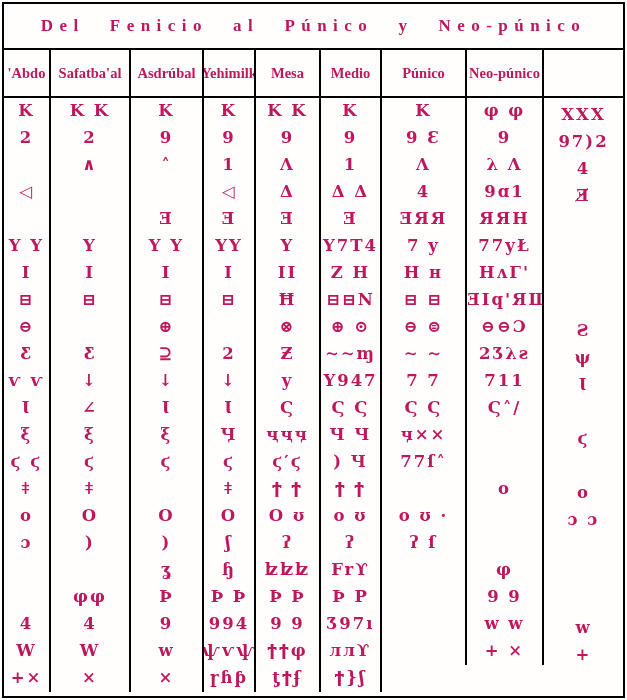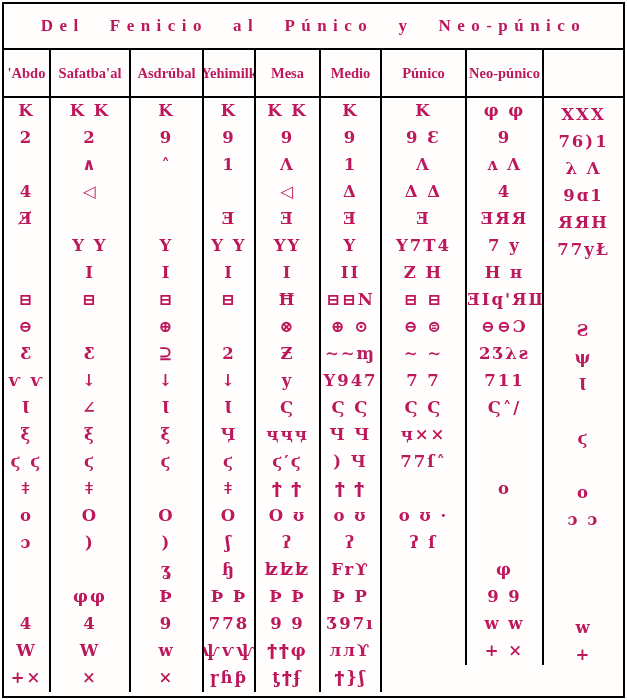--- a/index.html
+++ b/index.html
@@ -66,29 +66,28 @@
       <div class="cell">φ φ</div>
       <div class="cell">XXX</div>
       <div class="cell">2</div>
       <div class="cell">2</div>
       <div class="cell">9</div>
       <div class="cell">9</div>
       <div class="cell">9</div>
       <div class="cell">9</div>
       <div class="cell">9 Ɛ</div>
       <div class="cell">9</div>
-      <div class="cell">76)1</div>
+      <div class="cell">97)2</div>
       <div class="cell"></div>
       <div class="cell">∧</div>
       <div class="cell">˄</div>
       <div class="cell">1</div>
       <div class="cell">Λ</div>
       <div class="cell">1</div>
       <div class="cell">Λ</div>
-      <div class="cell">ᴧ Λ</div>
       <div class="cell">λ Λ</div>
       <div class="cell">4</div>
       <div class="cell">◁</div>
       <div class="cell"></div>
       <div class="cell"></div>
       <div class="cell">◁</div>
       <div class="cell">Δ</div>
       <div class="cell">Δ Δ</div>
       <div class="cell">4</div>
       <div class="cell">9ɑ1</div>
@@ -111,20 +110,21 @@
       <div class="cell">7 y</div>
       <div class="cell">77yŁ</div>
       <div class="cell"></div>
       <div class="cell">I</div>
       <div class="cell">I</div>
       <div class="cell">I</div>
       <div class="cell">I</div>
       <div class="cell">II</div>
       <div class="cell">Z H</div>
       <div class="cell">H ʜ</div>
+      <div class="cell">HʌΓ'</div>
       <div class="cell"></div>
       <div class="cell">⊟</div>
       <div class="cell">⊟</div>
       <div class="cell">⊟</div>
       <div class="cell">⊟</div>
       <div class="cell">Ħ</div>
       <div class="cell">⊟⊟N</div>
       <div class="cell">⊟ ⊟</div>
       <div class="cell">IƎIq'ЯШ</div>
       <div class="cell"></div>
@@ -223,21 +223,21 @@
       <div class="cell">Þ</div>
       <div class="cell">Þ Þ</div>
       <div class="cell">Þ Þ</div>
       <div class="cell">Þ P</div>
       <div class="cell"></div>
       <div class="cell">9 9</div>
       <div class="cell"></div>
       <div class="cell">4</div>
       <div class="cell">4</div>
       <div class="cell">9</div>
-      <div class="cell">778</div>
+      <div class="cell">994</div>
       <div class="cell">9 9</div>
       <div class="cell">Ʒ97ı</div>
       <div class="cell"></div>
       <div class="cell">w w</div>
       <div class="cell">w</div>
       <div class="cell">W</div>
       <div class="cell">W</div>
       <div class="cell">w</div>
       <div class="cell">ѱѵѱ</div>
       <div class="cell">ϯϯφ</div>

